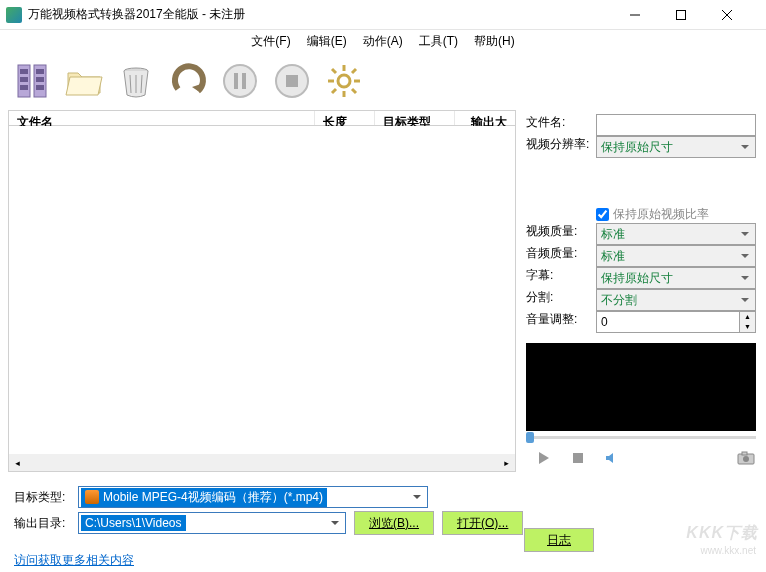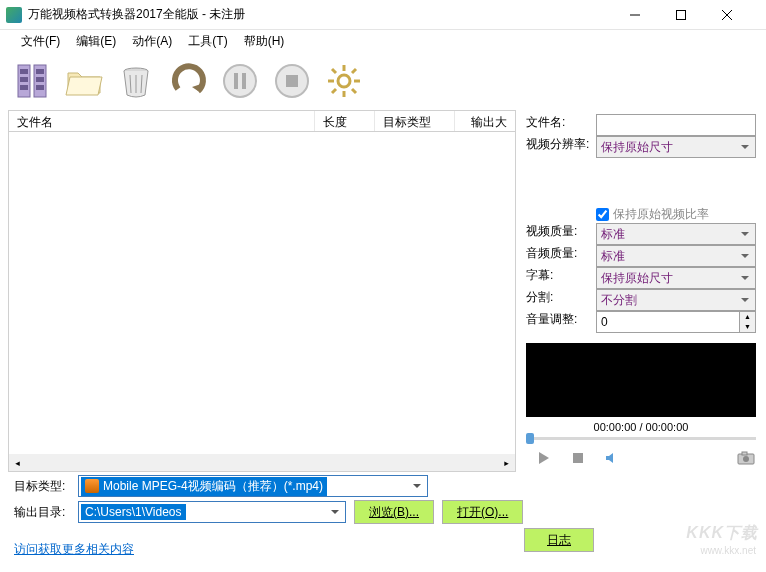--- a/index.html
+++ b/index.html
@@ -7,69 +7,69 @@
 
 
 .title-bar { height: 30px; background: #fff; display: flex; align-items: center; padding: 0 16px 0 6px; border-bottom: 1px solid #e5e5e5; }
 .title-bar .app-icon { width: 16px; height: 16px; background: linear-gradient(135deg,#4a6,#28a); margin-right: 6px; border-radius:2px; }
 .title-bar .title-text { flex: 1; font-size: 12px; color: #000; }
 .win-btns { display: flex; }
 .win-btn { width: 46px; height: 30px; display: flex; align-items: center; justify-content: center; font-size: 13px; cursor: default; }
 .win-btn svg { width: 10px; height: 10px; }
 
 
-.menu-bar { height: 22px; display: flex; align-items: center; padding: 0 13px; font-size: 12px; }
+.menu-bar { height: 22px; display: flex; align-items: center; padding: 0 20px; font-size: 12px; justify-content: center; }
 .menu-item { padding: 2px 8px; cursor: default; }
 
 
 .toolbar { height: 58px; display: flex; align-items: center; padding: 4px 8px; gap: 4px; }
 .tool-btn { width: 48px; height: 48px; display: flex; align-items: center; justify-content: center; border-radius: 4px; cursor: default; }
 
 
 .main { display: flex; height: calc(572px - 30px - 22px - 58px - 100px); }
 .left-pane { flex: 1; display: flex; flex-direction: column; padding: 0 4px 0 8px; min-width: 0; }
 .right-pane { width: 246px; padding: 4px 10px 4px 6px; display: flex; flex-direction: column; }
 
 
-.table-header { display: flex; height: 22px; border: 1px solid #d0d0d0; background: #fff; }
+.table-header { display: flex; height: 16px; border: 1px solid #d0d0d0; background: #fff; font-weight: bold; }
 .th { padding: 3px 8px; font-size: 12px; border-right: 1px solid #e8e8e8; }
 .th-name { flex: 1; }
 .th-len { width: 60px; }
 .th-type { width: 80px; }
 .th-size { width: 60px; border-right: none; text-align: right; }
 .table-body { flex: 1; border: 1px solid #d0d0d0; border-top: none; background: #fff; position: relative; }
 .scrollbar-bottom { position: absolute; bottom: 0; left: 0; right: 0; height: 17px; background: #f0f0f0; display:flex; align-items:center; }
 .scroll-track { flex:1; height:17px; background:#f0f0f0; }
 .scroll-arrow { width:17px; height:17px; background:#f0f0f0; display:flex; align-items:center; justify-content:center; font-size:9px; }
 
 
 .form-row { display: flex; align-items: flex-start; height: 30px; margin-bottom: 0px; }
 .form-label { width: 70px; font-size: 12px; }
 .form-ctrl { flex: 1; }
 .text-input { width: 100%; height: 22px; border: 1px solid #a0a0a0; padding: 0 4px; font-size: 12px; background: #fff; }
-.select { width: 100%; height: 22px; border: 1px solid #a0a0a0; background: #f0f0f0; font-size: 12px; padding: 0 18px 0 4px; position: relative; display: flex; align-items: center; color: #701a75; }
+.select { width: 100%; height: 22px; border: 1px solid #a0a0a0; background: #f0f0f0; font-size: 12px; padding: 0 18px 0 4px; position: relative; display: flex; align-items: center; color: #15803d; }
 .select::after { content: ""; position: absolute; right: 6px; top: 8px; border: 4px solid transparent; border-top-color: #666; }
 .checkbox-row { display: flex; align-items: center; font-size: 12px; height: 22px; padding-left: 70px; color: #888; margin-top: 48px; }
 .checkbox-row input { margin-right: 4px; }
 .spin-input { display: flex; }
 .spin-input .num { flex: 1; height: 22px; border: 1px solid #a0a0a0; padding: 0 4px; font-size: 12px; background: #fff; display:flex; align-items:center; }
 .spin-btns { width: 16px; display: flex; flex-direction: column; border: 1px solid #a0a0a0; border-left: none; }
 .spin-btns div { flex: 1; background: #f0f0f0; font-size: 7px; text-align: center; line-height: 9px; }
 
 
 .preview { width: 100%; height: 140px; background: #000; margin-top: 10px; }
 .time-row { text-align: center; font-size: 11px; margin-top: 4px; }
 .slider-row { height: 14px; display: flex; align-items: center; margin-top: 2px; }
 .slider-track { flex: 1; height: 3px; background: #d8d8d8; position: relative; }
 .slider-thumb { position: absolute; left: 0; top: -4px; width: 8px; height: 11px; background: #5a9ed8; border-radius: 2px; }
 .play-controls { display: flex; gap: 14px; align-items: center; margin-top: 6px; padding-left: 8px; }
 .pc-btn { width: 20px; height: 20px; display:flex; align-items:center; justify-content:center; }
 
 
-.bottom { position: absolute; bottom: 0; left: 0; right: 0; height: 100px; padding: 1px 10px 6px 14px; }
+.bottom { position: absolute; bottom: 0; left: 0; right: 0; height: 100px; padding: 12px 10px 6px 14px; }
 .bottom-row { display: flex; align-items: center; height: 26px; gap: 8px; }
 .bottom-label { width: 56px; font-size: 12px; }
 .combo { height: 22px; border: 1px solid #3a7abd; background: #fff; display: flex; align-items: center; position: relative; padding: 0 20px 0 2px; font-size: 12px; }
 .combo.selected { background: #fff; }
 .combo .sel-content { background: #0078d7; color: #fff; padding: 1px 4px; display:flex; align-items:center; gap:4px; }
 .combo .icon-mini { width:14px; height:14px; background:linear-gradient(#f93,#c60); border-radius:2px; }
 .combo::after { content: ""; position: absolute; right: 6px; top: 8px; border: 4px solid transparent; border-top-color: #555; }
 .combo-type { width: 350px; }
 .combo-dir { width: 268px; }
 .btn { height: 24px; padding: 0 14px; border: 1px solid #adadad; background: #bef264; font-size: 12px; display:flex; align-items:center; cursor:default;text-decoration:underline; }
@@ -249,23 +249,20 @@
           <div class="num">0</div>
           <div class="spin-btns">
               <div>▲</div>
               <div>▼</div>
             </div>
         </div>
       </div>
     </div>
 
     <div class="preview"></div>
-    <div class="time-row">
-      <span>00:00:00</span><span> / </span><span>00:00:00</span>
-    </div>
     <div class="slider-row">
       <div class="slider-track">
           <div class="slider-thumb"></div>
         </div>
     </div>
     <div class="play-controls">
       <div class="pc-btn">
           <svg width="16" height="16" viewBox="0 0 16 16">
             <path d="M3 2 L13 8 L3 14 Z" fill="#999"></path>
           </svg>

